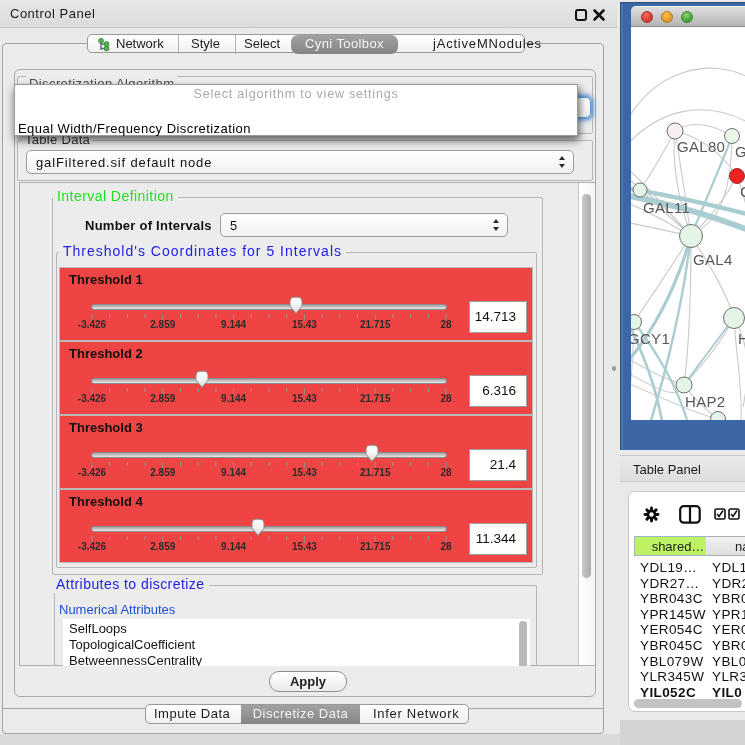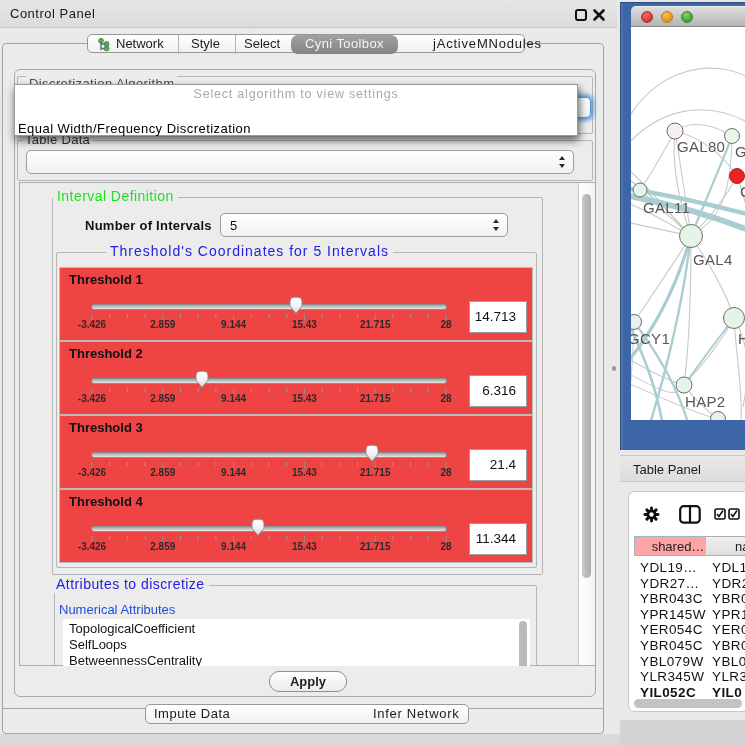--- a/index.html
+++ b/index.html
@@ -132,20 +132,21 @@
 <div class="combo" style="left:500px;top:97px;width:91px;height:21px;box-shadow:0 0 4px 2.5px rgba(80,145,215,0.95);border-color:#5b96d2;"></div>
 
 <div id="popup">
   <div class="r1">Select algorithm to view settings</div>
   <div class="r3">Equal Width/Frequency Discretization</div>
 </div>
 
 <div class="group" style="left:17px;top:140px;width:576px;height:41px;"></div>
 <div class="abs" style="left:22px;top:132px;font-size:13px;color:#222;background:#ececec;padding:0 3px;z-index:5;letter-spacing:0.3px;">Table Data</div>
 <div class="combo" style="left:26px;top:150px;width:548px;height:24px;">
+  <span class="ctext" style="letter-spacing:0.85px;">galFiltered.sif default node</span>
   <svg width="8" height="13">
       <path d="M4,0.5 L7,4.5 L1,4.5 Z M4,12.5 L7,8.5 L1,8.5 Z" fill="#2a2a2a"></path>
     </svg>
 </div>
 
 <div id="viewport"></div>
 <div id="vsb">
     <div class="th"></div>
   </div>
 
@@ -154,21 +155,21 @@
 
 <div class="abs" style="left:85px;top:218px;font-size:13px;font-weight:bold;color:#111;letter-spacing:0.25px;">Number of Intervals</div>
 <div class="combo" style="left:220px;top:213px;width:288px;height:24px;">
   <span class="ctext">5</span>
   <svg width="8" height="13">
       <path d="M4,0.5 L7,4.5 L1,4.5 Z M4,12.5 L7,8.5 L1,8.5 Z" fill="#2a2a2a"></path>
     </svg>
 </div>
 
 <div class="group" style="left:56px;top:252px;width:481px;height:316px;"></div>
-<div class="gtitle" style="left:59px;top:243px;color:#2121e2;letter-spacing:1.0px;background:#ececec;margin-left:47px;">Threshold's Coordinates for 5 Intervals</div>
+<div class="gtitle" style="left:59px;top:243px;color:#2121e2;letter-spacing:1.0px;background:#ececec;">Threshold's Coordinates for 5 Intervals</div>
 
 <div class="thbox" style="top:267px;height:74px;">
   <div class="thname">Threshold 1</div>
   <div class="ttrack"></div>
   <svg class="tticks" width="420" height="8" style="left:0;top:46px;">
       <line x1="32.0" y1="0" x2="32.0" y2="6.5" stroke="#8f8f8f" stroke-width="1"></line>
       <line x1="102.8" y1="0" x2="102.8" y2="6.5" stroke="#8f8f8f" stroke-width="1"></line>
       <line x1="173.6" y1="0" x2="173.6" y2="6.5" stroke="#8f8f8f" stroke-width="1"></line>
       <line x1="244.4" y1="0" x2="244.4" y2="6.5" stroke="#8f8f8f" stroke-width="1"></line>
       <line x1="315.2" y1="0" x2="315.2" y2="6.5" stroke="#8f8f8f" stroke-width="1"></line>
@@ -339,31 +340,32 @@
   </svg>
   <div class="tval">11.344</div>
 </div>
 
 <div class="abs" style="left:0px;top:570px;width:600px;height:96px;overflow:hidden;">
   <div class="group" style="left:54px;top:15px;width:483px;height:200px;"></div>
   <div class="gtitle" style="left:52px;top:6px;color:#2121e2;letter-spacing:0.45px;background:#ececec;">Attributes to discretize</div>
   <div class="abs" style="left:59px;top:32px;font-size:13px;font-weight:normal;color:#1d4ed8;">Numerical Attributes</div>
 </div>
 <div id="attrlist">
+  <div>SelfLoops</div>
   <div>TopologicalCoefficient</div>
-  <div>SelfLoops</div>
   <div>BetweennessCentrality</div>
 </div>
 <div id="attrsb"></div>
 
 <div id="apply">Apply</div>
 
 <div class="hline" style="left:3px;top:708px;width:142px;"></div>
 <div class="hline" style="left:469px;top:708px;width:135px;"></div>
 <div id="bottabs">
+  <div class="sel" style="letter-spacing:0.5px;">Discretize Data</div>
   <div class="lab" style="left:8px;letter-spacing:0.5px;">Impute Data</div>
   <div class="lab" style="left:227px;letter-spacing:0.7px;">Infer Network</div>
 </div>
 <div id="botstrip2"></div>
 
 <div id="bluewin"></div>
 <div id="mactb"></div>
 <div class="light" style="left:641px;background:radial-gradient(circle at 40% 30%, #f4685c, #cf3a31 70%);border:1px solid #a8352c;"></div>
 <div class="light" style="left:661px;background:radial-gradient(circle at 40% 30%, #fdc04a, #dd9226 70%);border:1px solid #b67c1e;"></div>
 <div class="light" style="left:681px;background:radial-gradient(circle at 40% 30%, #8ed06f, #3d9e33 70%);border:1px solid #3a8a2e;"></div>
@@ -441,21 +443,21 @@
   <rect x="1.2" y="1.2" width="19.5" height="16.5" rx="3.5" fill="none" stroke="#111" stroke-width="2.2"></rect>
   <line x1="11" y1="1.5" x2="11" y2="17.5" stroke="#111" stroke-width="2.2"></line>
 </svg>
 <svg class="abs" style="left:714px;top:508px;" width="28" height="12">
   <rect x="1" y="1" width="10" height="10" rx="1.5" fill="none" stroke="#111" stroke-width="1.6"></rect>
   <path d="M3,6 L5,8.5 L9,2.5" fill="none" stroke="#111" stroke-width="1.6"></path>
   <rect x="15" y="1" width="10" height="10" rx="1.5" fill="none" stroke="#111" stroke-width="1.6"></rect>
   <path d="M17,6 L19,8.5 L23,2.5" fill="none" stroke="#111" stroke-width="1.6"></path>
 </svg>
 
-<div class="thead" style="left:634px;width:88px;background:#fca5a5;border:1px solid #9bb7c4;">shared…</div>
+<div class="thead" style="left:634px;width:88px;background:#bef264;border:1px solid #9bb7c4;">shared…</div>
 <div class="thead" style="left:706px;width:60px;background:linear-gradient(#f0f0f0,#dedede);border:1px solid #adadad;border-left:none;text-align:left;"><span style="padding-left:29px;">na</span></div>
 <div class="trow" style="top:560.0px;">
     <span class="c1">YDL19…</span>
     <span class="c2">YDL1</span>
   </div>
 <div class="trow" style="top:575.6px;">
     <span class="c1">YDR27…</span>
     <span class="c2">YDR2</span>
   </div>
 <div class="trow" style="top:591.2px;">

